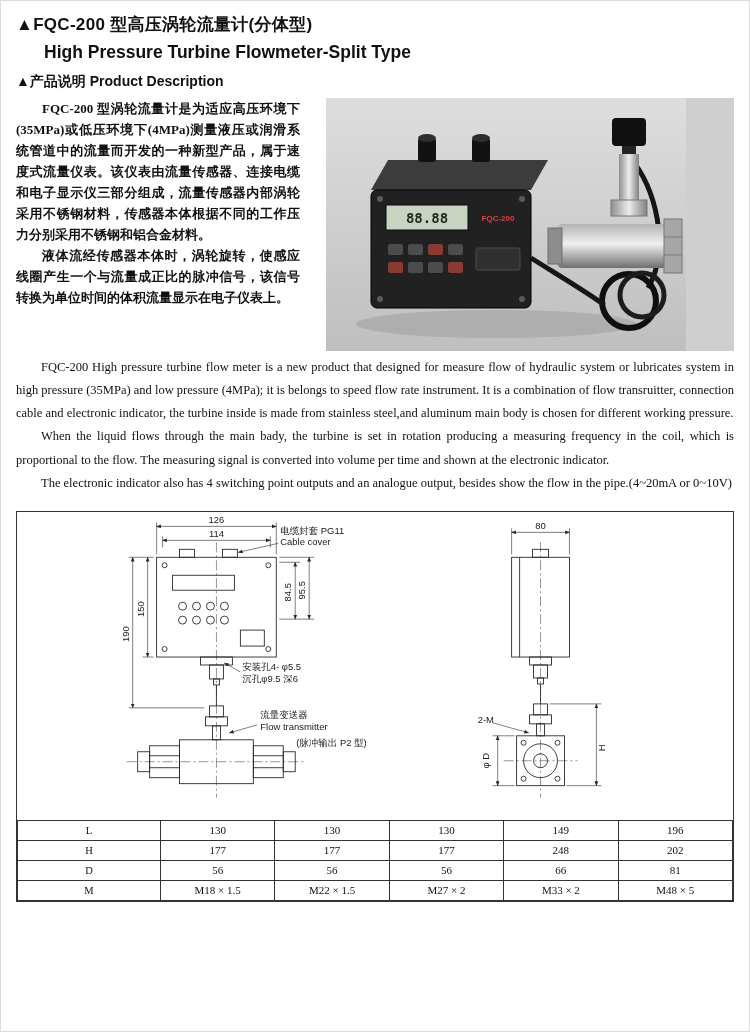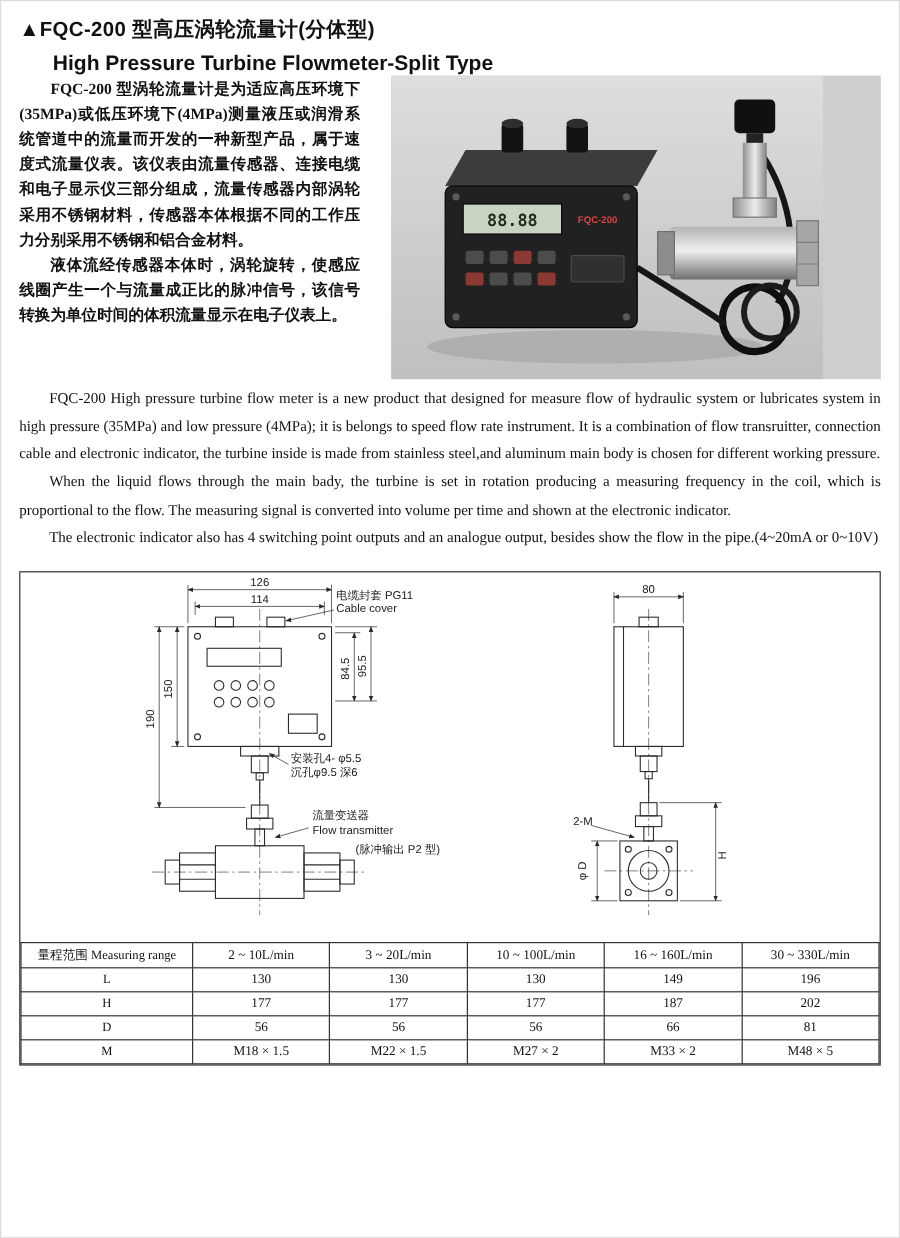--- a/index.html
+++ b/index.html
@@ -60,20 +60,21 @@
   table.range th.first, table.range td.first { width:20%; font-size:10.5px; }
 </style>
 </head>
 <body>
 
 <div class="page">
 
   <div class="title-zh">▲FQC-200 型高压涡轮流量计(分体型)</div>
   <div class="title-en">High Pressure Turbine Flowmeter-Split Type</div>
 
+  <div class="section-heading">▲产品说明  Product Description</div>
 
   <div class="desc-row">
     <div class="desc-text">
       <p>FQC-200 型涡轮流量计是为适应高压环境下(35MPa)或低压环境下(4MPa)测量液压或润滑系统管道中的流量而开发的一种新型产品，属于速度式流量仪表。该仪表由流量传感器、连接电缆和电子显示仪三部分组成，流量传感器内部涡轮采用不锈钢材料，传感器本体根据不同的工作压力分别采用不锈钢和铝合金材料。</p>
       <p>液体流经传感器本体时，涡轮旋转，使感应线圈产生一个与流量成正比的脉冲信号，该信号转换为单位时间的体积流量显示在电子仪表上。</p>
     </div>
 
     <div class="photo-box">
       <svg viewBox="0 0 360 253" width="360" height="253">
         <defs>
@@ -273,42 +274,34 @@
       <g font-size="9.5" fill="#1a1a1a" stroke="none" font-family="'Liberation Sans', sans-serif">
         <text x="525" y="17" text-anchor="middle">80</text>
         <text x="462" y="211">2-M</text>
         <text x="590" y="236" text-anchor="middle" transform="rotate(-90 590 236)">H</text>
         <text x="473" y="249" text-anchor="middle" transform="rotate(-90 473 249)">φ D</text>
       </g>
     </svg>
 
     <table class="range">
       <tbody>
-          <tr>
-        <th class="first">量程范围 Measuring range</th>
-        <th>2 ~ 10L/min</th>
-        <th>3 ~ 20L/min</th>
-        <th>10 ~ 100L/min</th>
-        <th>16 ~ 160L/min</th>
-        <th>30 ~ 330L/min</th>
-      </tr>
       <tr>
         <td class="first">L</td>
         <td>130</td>
         <td>130</td>
         <td>130</td>
         <td>149</td>
         <td>196</td>
       </tr>
       <tr>
         <td class="first">H</td>
         <td>177</td>
         <td>177</td>
         <td>177</td>
-        <td>187</td>
+        <td>248</td>
         <td>202</td>
       </tr>
       <tr>
         <td class="first">D</td>
         <td>56</td>
         <td>56</td>
         <td>56</td>
         <td>66</td>
         <td>81</td>
       </tr>

